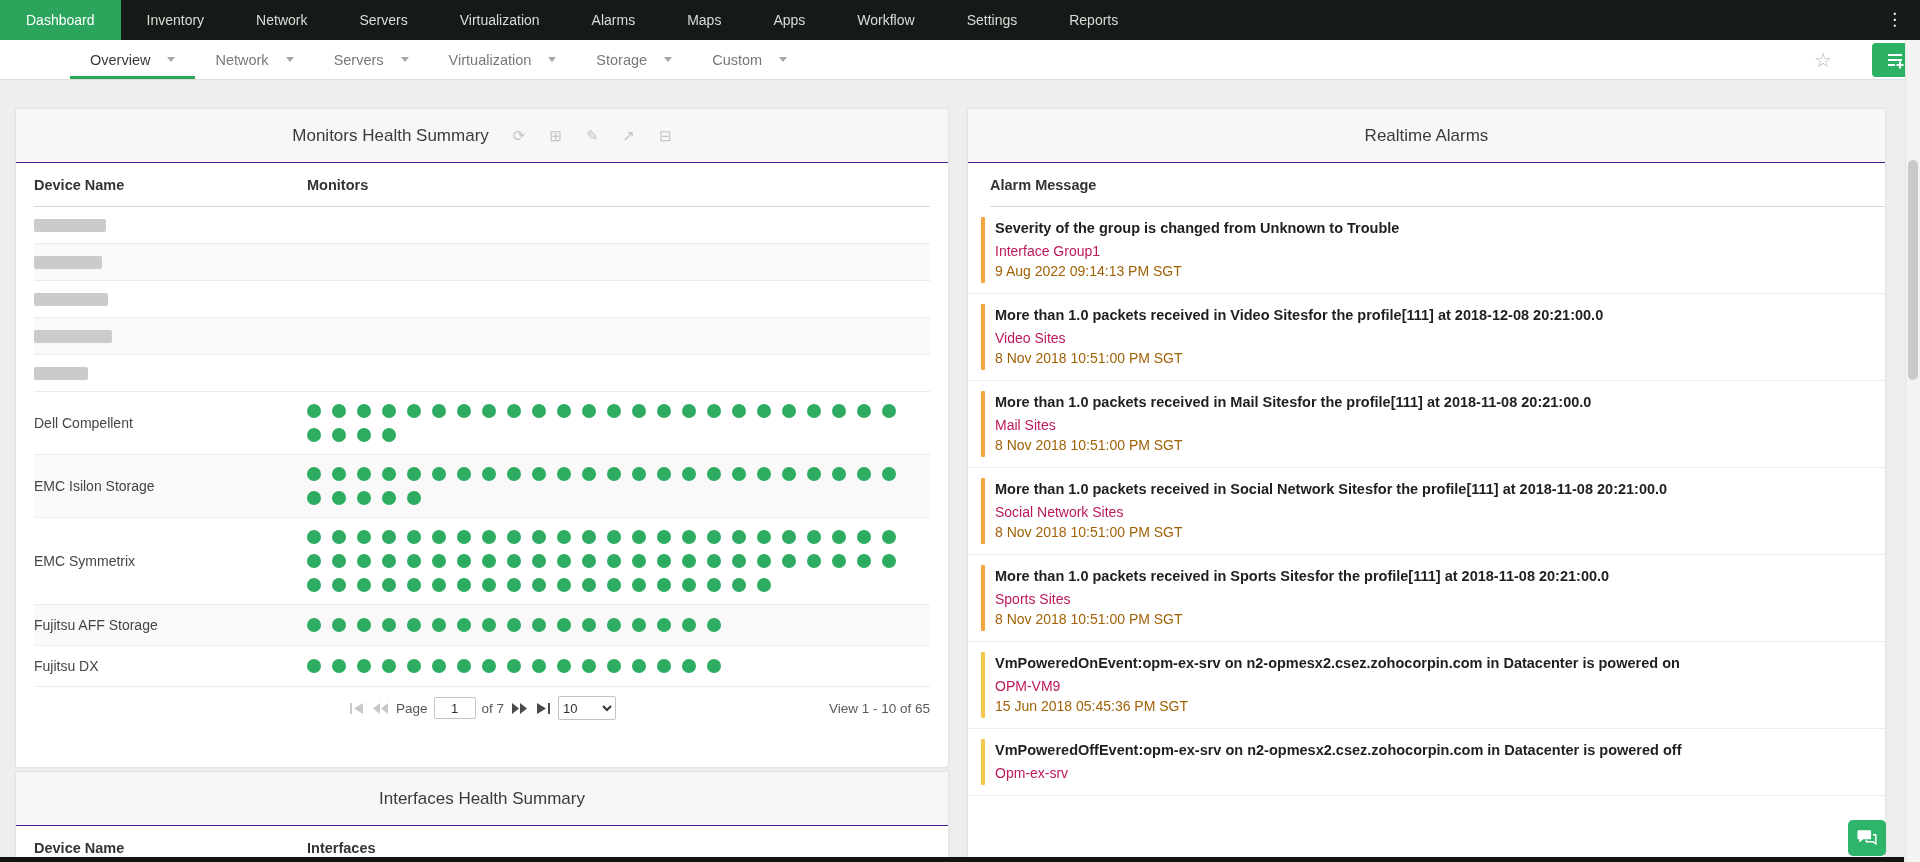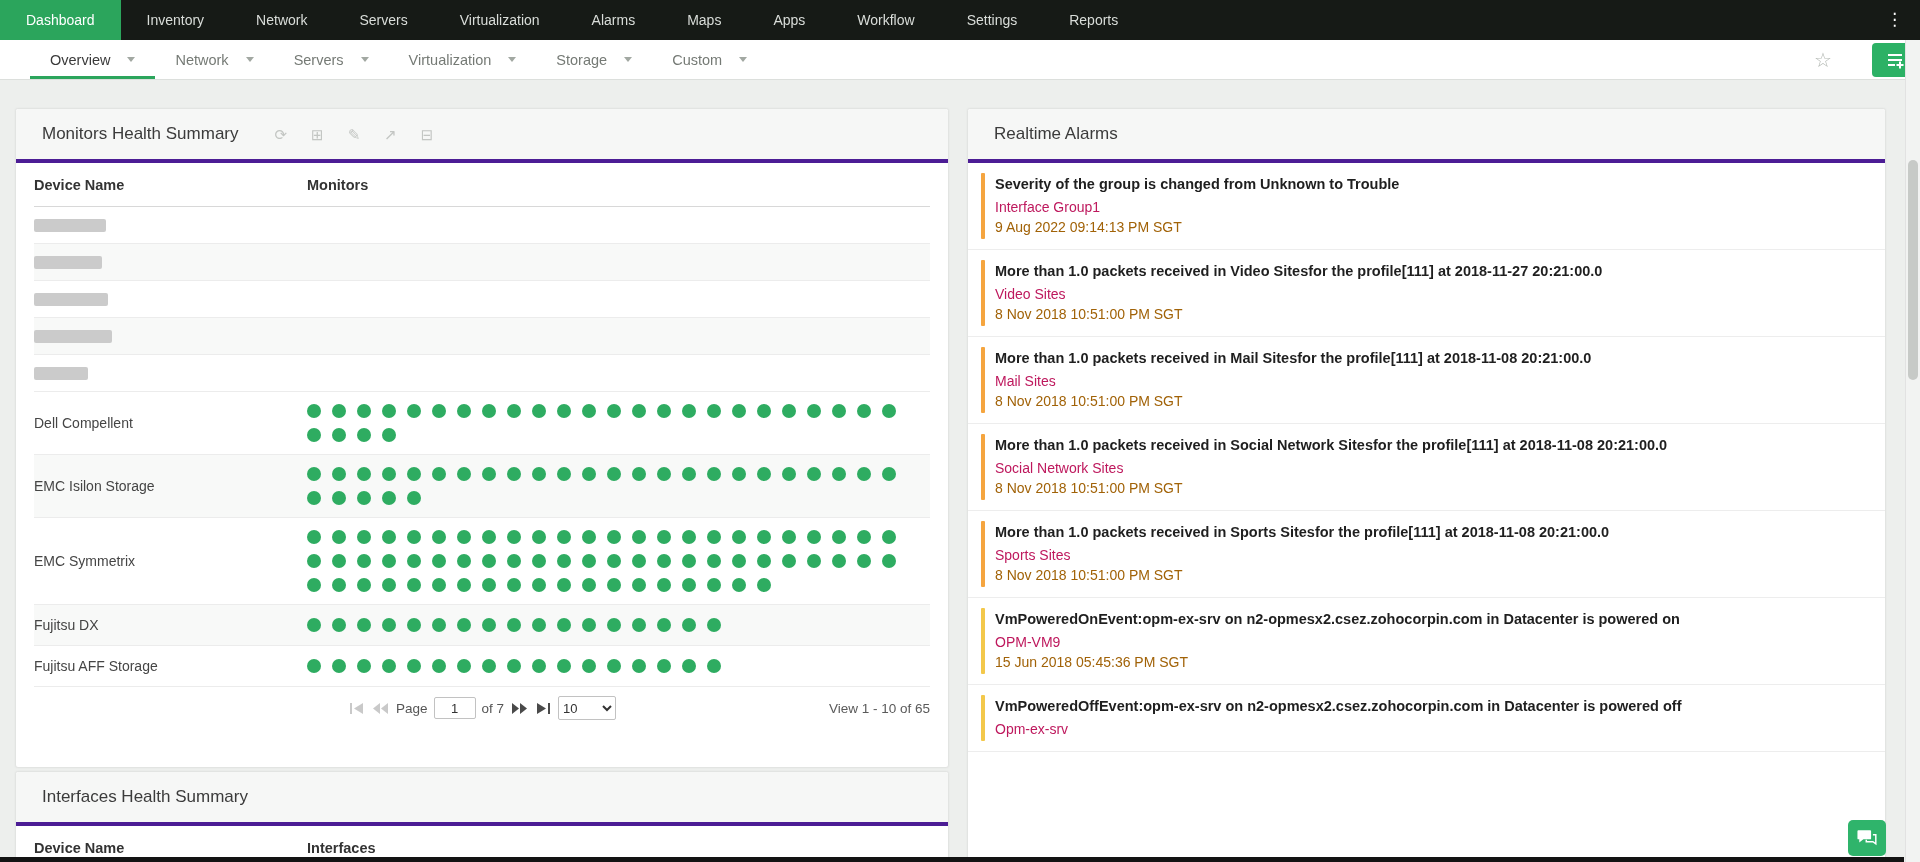--- a/index.html
+++ b/index.html
@@ -24,21 +24,21 @@
   .tn-more {
     position: absolute; right: 16px; top: 0; height: 40px; line-height: 40px;
     color: #fff; font-size: 17px; cursor: pointer; letter-spacing: 1px;
   }
 
   
   .subnav {
     position: absolute; top: 40px; left: 0; right: 0; height: 40px;
     background: #fff; border-bottom: 1px solid #dcdfdc; z-index: 29;
   }
-  .sn-items { display: flex; height: 100%; padding-left: 30px; }
+  .sn-items { display: flex; height: 100%; padding-left: 30px; margin-left: 40px; }
   .sn-item {
     display: flex; align-items: center; height: 100%; padding: 0 20px;
     font-size: 14.5px; color: #757a75; cursor: pointer; position: relative;
   }
   .sn-item.active { color: #3a3a3a; border-bottom: 3px solid #2ba55c; padding-top: 3px; }
   .chev {
     width: 0; height: 0; margin-left: 17px;
     border-left: 4px solid transparent; border-right: 4px solid transparent;
     border-top: 5px solid #a2a8a2;
   }
@@ -52,23 +52,23 @@
     display: flex; align-items: center; justify-content: center;
   }
 
   
   .content { position: absolute; top: 80px; left: 0; right: 0; bottom: 0; background: #edefed; }
   .panel {
     position: absolute; background: #fff; border: 1px solid #e2e4e2;
     border-radius: 3px; box-shadow: 0 0 2px rgba(0,0,0,.05);
   }
   .panel-head {
-    height: 54px; background: #f6f7f6; border-bottom: 4px solid #4c1d95;
-    display: flex; align-items: center; justify-content: flex-start;
-    padding: 0 26px; border-radius: 3px 3px 0 0; gap: 12px;
+    height: 54px; background: #f6f7f6; border-bottom: 1px solid #4c1d95;
+    display: flex; align-items: center; justify-content: center;
+    padding: 0 26px; border-radius: 3px 3px 0 0;
   }
   .panel-head h2 { font-size: 17px; font-weight: 400; color: #3b3b3b; }
   .panel-tools { display: flex; }
   .tool { color: #c3c6c3; font-size: 15px; margin-left: 24px; cursor: pointer; line-height: 1; }
 
   .monitors-panel { left: 15px; top: 28px; width: 934px; }
   .interfaces-panel { left: 15px; top: 691px; width: 934px; height: 160px; }
   .alarms-panel { left: 967px; top: 28px; width: 919px; height: 900px; }
 
   
@@ -355,43 +355,43 @@
                 <span class="dot"></span>
                 <span class="dot"></span>
                 <span class="dot"></span>
                 <span class="dot"></span>
                 <span class="dot"></span>
                 <span class="dot"></span>
                 <span class="dot"></span>
               </div>
             </div>
             <div class="dev-row">
+              <div class="dev-name">Fujitsu AFF Storage</div>
+              <div class="dots">
+                <span class="dot"></span>
+                <span class="dot"></span>
+                <span class="dot"></span>
+                <span class="dot"></span>
+                <span class="dot"></span>
+                <span class="dot"></span>
+                <span class="dot"></span>
+                <span class="dot"></span>
+                <span class="dot"></span>
+                <span class="dot"></span>
+                <span class="dot"></span>
+                <span class="dot"></span>
+                <span class="dot"></span>
+                <span class="dot"></span>
+                <span class="dot"></span>
+                <span class="dot"></span>
+                <span class="dot"></span>
+              </div>
+            </div>
+            <div class="dev-row">
               <div class="dev-name">Fujitsu DX</div>
-              <div class="dots">
-                <span class="dot"></span>
-                <span class="dot"></span>
-                <span class="dot"></span>
-                <span class="dot"></span>
-                <span class="dot"></span>
-                <span class="dot"></span>
-                <span class="dot"></span>
-                <span class="dot"></span>
-                <span class="dot"></span>
-                <span class="dot"></span>
-                <span class="dot"></span>
-                <span class="dot"></span>
-                <span class="dot"></span>
-                <span class="dot"></span>
-                <span class="dot"></span>
-                <span class="dot"></span>
-                <span class="dot"></span>
-              </div>
-            </div>
-            <div class="dev-row">
-              <div class="dev-name">Fujitsu AFF Storage</div>
               <div class="dots">
                 <span class="dot"></span>
                 <span class="dot"></span>
                 <span class="dot"></span>
                 <span class="dot"></span>
                 <span class="dot"></span>
                 <span class="dot"></span>
                 <span class="dot"></span>
                 <span class="dot"></span>
                 <span class="dot"></span>
@@ -449,30 +449,33 @@
           <div class="col-name">Device Name</div>
           <div class="col-mon">Interfaces</div>
         </div>
       </div>
     </section>
 
     <aside class="panel alarms-panel">
       <div class="panel-head">
         <h2>Realtime Alarms</h2>
       </div>
+      <div class="tbl-head alarm-head">
+        <div>Alarm Message</div>
+      </div>
       <div>
           <div class="alarm-item">
             <span class="sev-bar sev-trouble"></span>
             <div class="alarm-msg">Severity of the group is changed from Unknown to Trouble</div>
             <div class="alarm-src">Interface Group1</div>
             <div class="alarm-time">9 Aug 2022 09:14:13 PM SGT</div>
           </div>
           <div class="alarm-item">
             <span class="sev-bar sev-trouble"></span>
-            <div class="alarm-msg">More than 1.0 packets received in Video Sitesfor the profile[111] at 2018-11-27 20:21:00.0</div>
+            <div class="alarm-msg">More than 1.0 packets received in Video Sitesfor the profile[111] at 2018-12-08 20:21:00.0</div>
             <div class="alarm-src">Video Sites</div>
             <div class="alarm-time">8 Nov 2018 10:51:00 PM SGT</div>
           </div>
           <div class="alarm-item">
             <span class="sev-bar sev-trouble"></span>
             <div class="alarm-msg">More than 1.0 packets received in Mail Sitesfor the profile[111] at 2018-11-08 20:21:00.0</div>
             <div class="alarm-src">Mail Sites</div>
             <div class="alarm-time">8 Nov 2018 10:51:00 PM SGT</div>
           </div>
           <div class="alarm-item">

